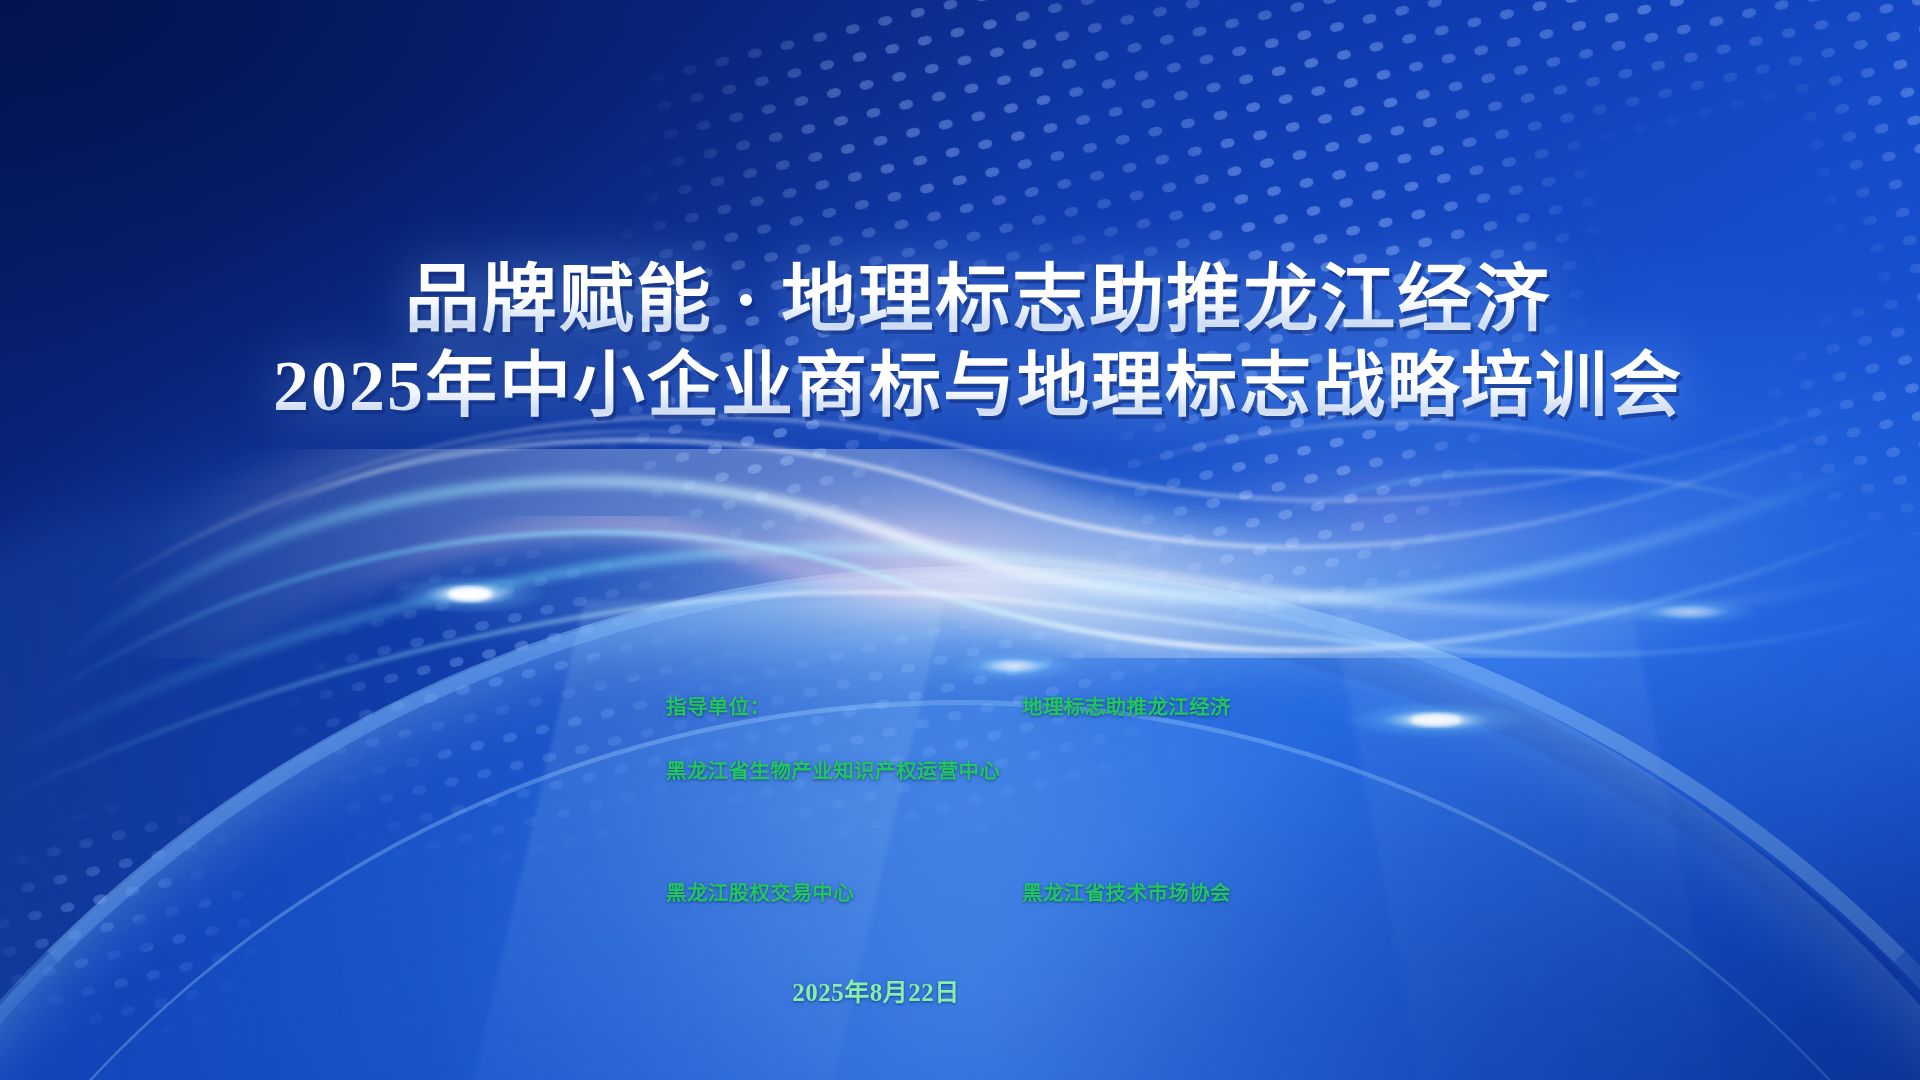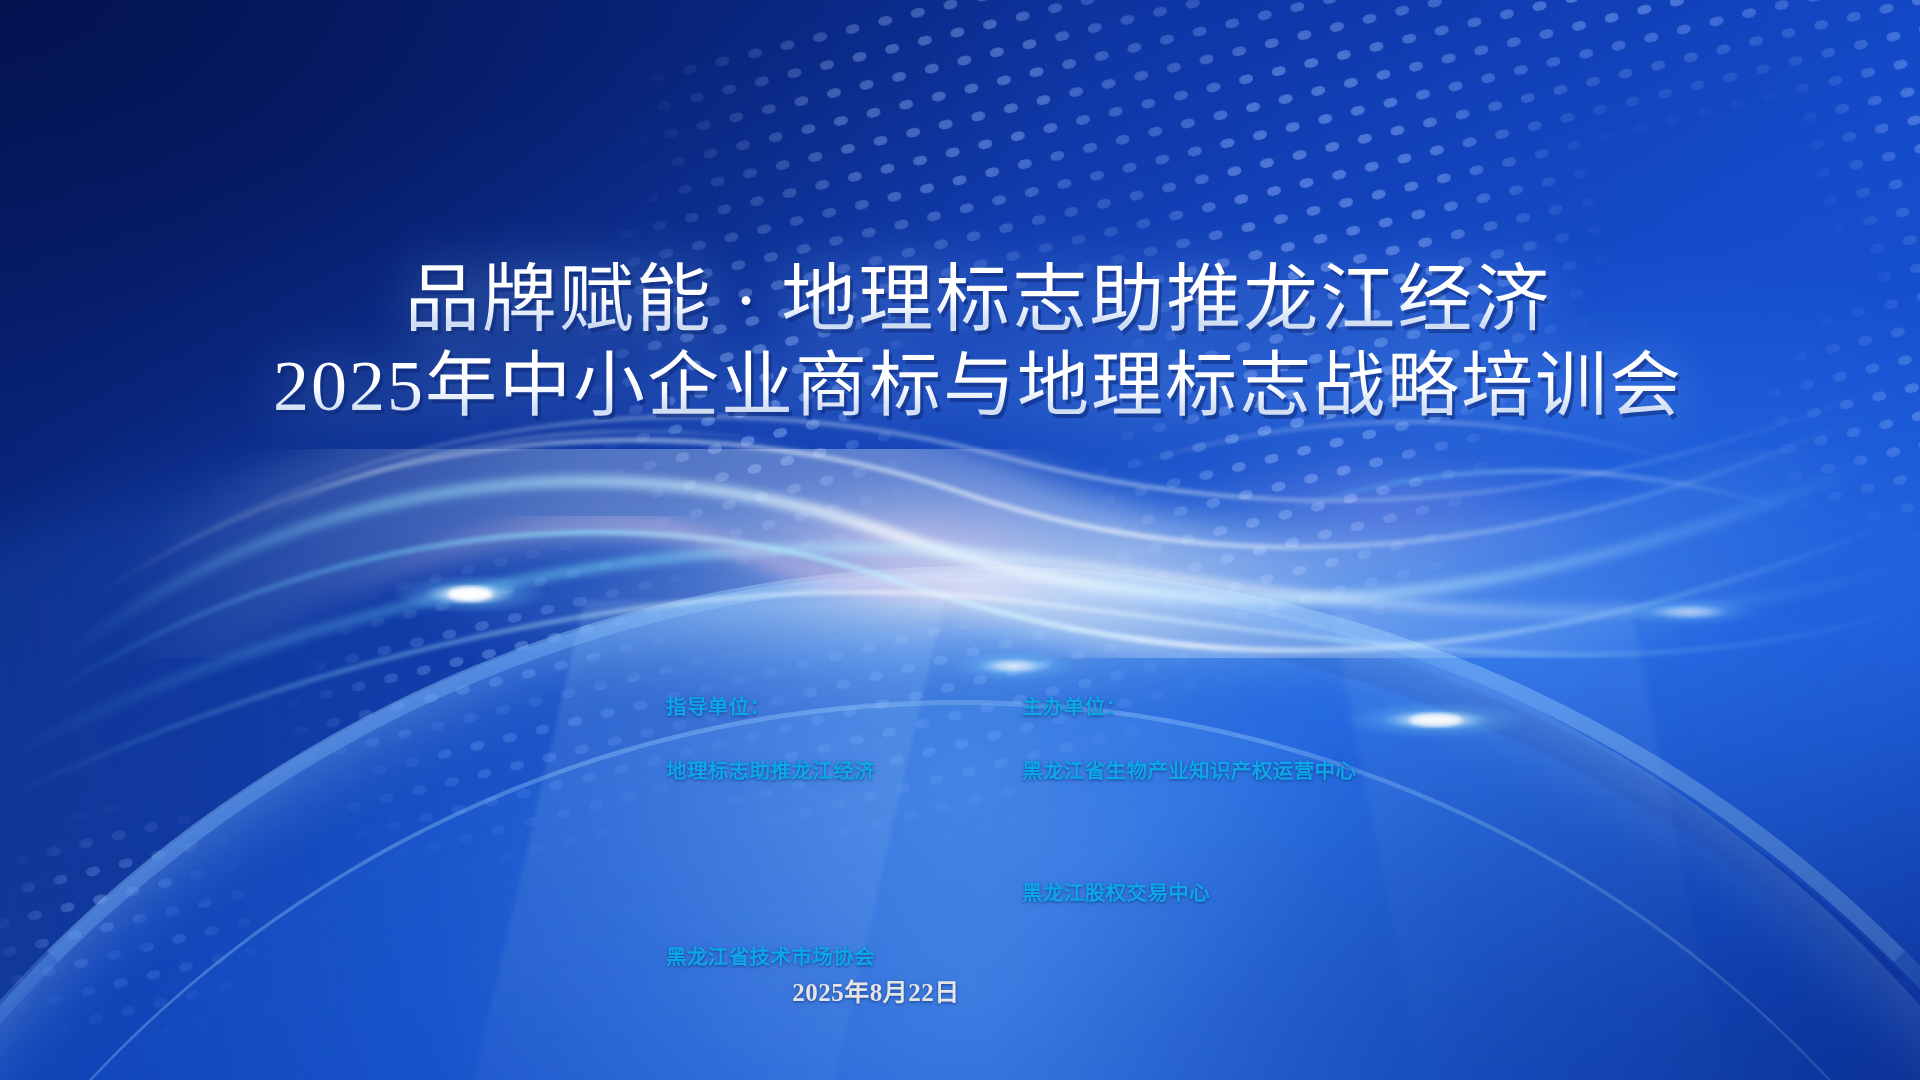--- a/index.html
+++ b/index.html
@@ -185,21 +185,21 @@
   
   .title-block {
     position: absolute;
     left: 0; right: 0;
     top: 258px;
     text-align: center;
     z-index: 6;
   }
   .title-line {
     font-family: "Liberation Serif", "DejaVu Serif", serif;
-    font-weight: 400;
+    font-weight: 700;
     color: #ffffff;
     letter-spacing: 2px;
     white-space: nowrap;
     line-height: 1.12;
     background: linear-gradient(180deg, #ffffff 0%, #ffffff 46%, #f0f5ff 58%, #cfdcf2 80%, #eef4ff 100%);
     -webkit-background-clip: text;
     background-clip: text;
     -webkit-text-fill-color: transparent;
     filter:
       drop-shadow(3px 4px 0px rgba(12,40,120,0.55))
@@ -208,21 +208,21 @@
   }
   .title-line-1 { font-size: 75px; }
   .title-line-2 { font-size: 72px; margin-top: 4px; }
 
   
   .orgs {
     position: absolute;
     left: 666px;
     top: 690px;
     z-index: 6;
-    color: #0ea5e9;
+    color: #22c55e;
     font-family: "Liberation Sans", "DejaVu Sans", sans-serif;
     font-weight: 700;
     font-size: 20.5px;
     letter-spacing: .4px;
     text-shadow: 0 1px 3px rgba(6,28,90,0.60), 0 0 10px rgba(60,120,220,0.35);
   }
   .org-grid {
     display: grid;
     grid-template-columns: 356px auto;
     row-gap: 34px;
@@ -232,21 +232,21 @@
   .org-cell { white-space: nowrap; }
 
   
   .date {
     position: absolute;
     left: 666px;
     top: 972px;
     width: 420px;
     text-align: center;
     z-index: 6;
-    color: #e5e5e5;
+    color: #86efac;
     font-family: "Liberation Serif", "DejaVu Serif", serif;
     font-weight: 700;
     font-size: 25px;
     letter-spacing: .5px;
     text-shadow: 0 1px 3px rgba(6,28,90,0.60), 0 0 10px rgba(60,120,220,0.35);
   }
 </style>
 </head>
 <body>
 
@@ -343,21 +343,20 @@
 
   <div class="title-block">
     <div class="title-line title-line-1">品牌赋能 · 地理标志助推龙江经济</div>
     <div class="title-line title-line-2">2025年中小企业商标与地理标志战略培训会</div>
   </div>
 
   <div class="orgs">
     <div class="org-grid">
 
       <div class="org-cell">指导单位：</div>
-      <div class="org-cell">主办单位：</div>
 
       <div class="org-cell">地理标志助推龙江经济</div>
       <div class="org-cell">黑龙江省生物产业知识产权运营中心</div>
 
       <div class="gap-row"></div>
       <div class="gap-row"></div>
 
       <div class="org-cell"></div>
 
       <div class="org-cell">黑龙江股权交易中心</div>

